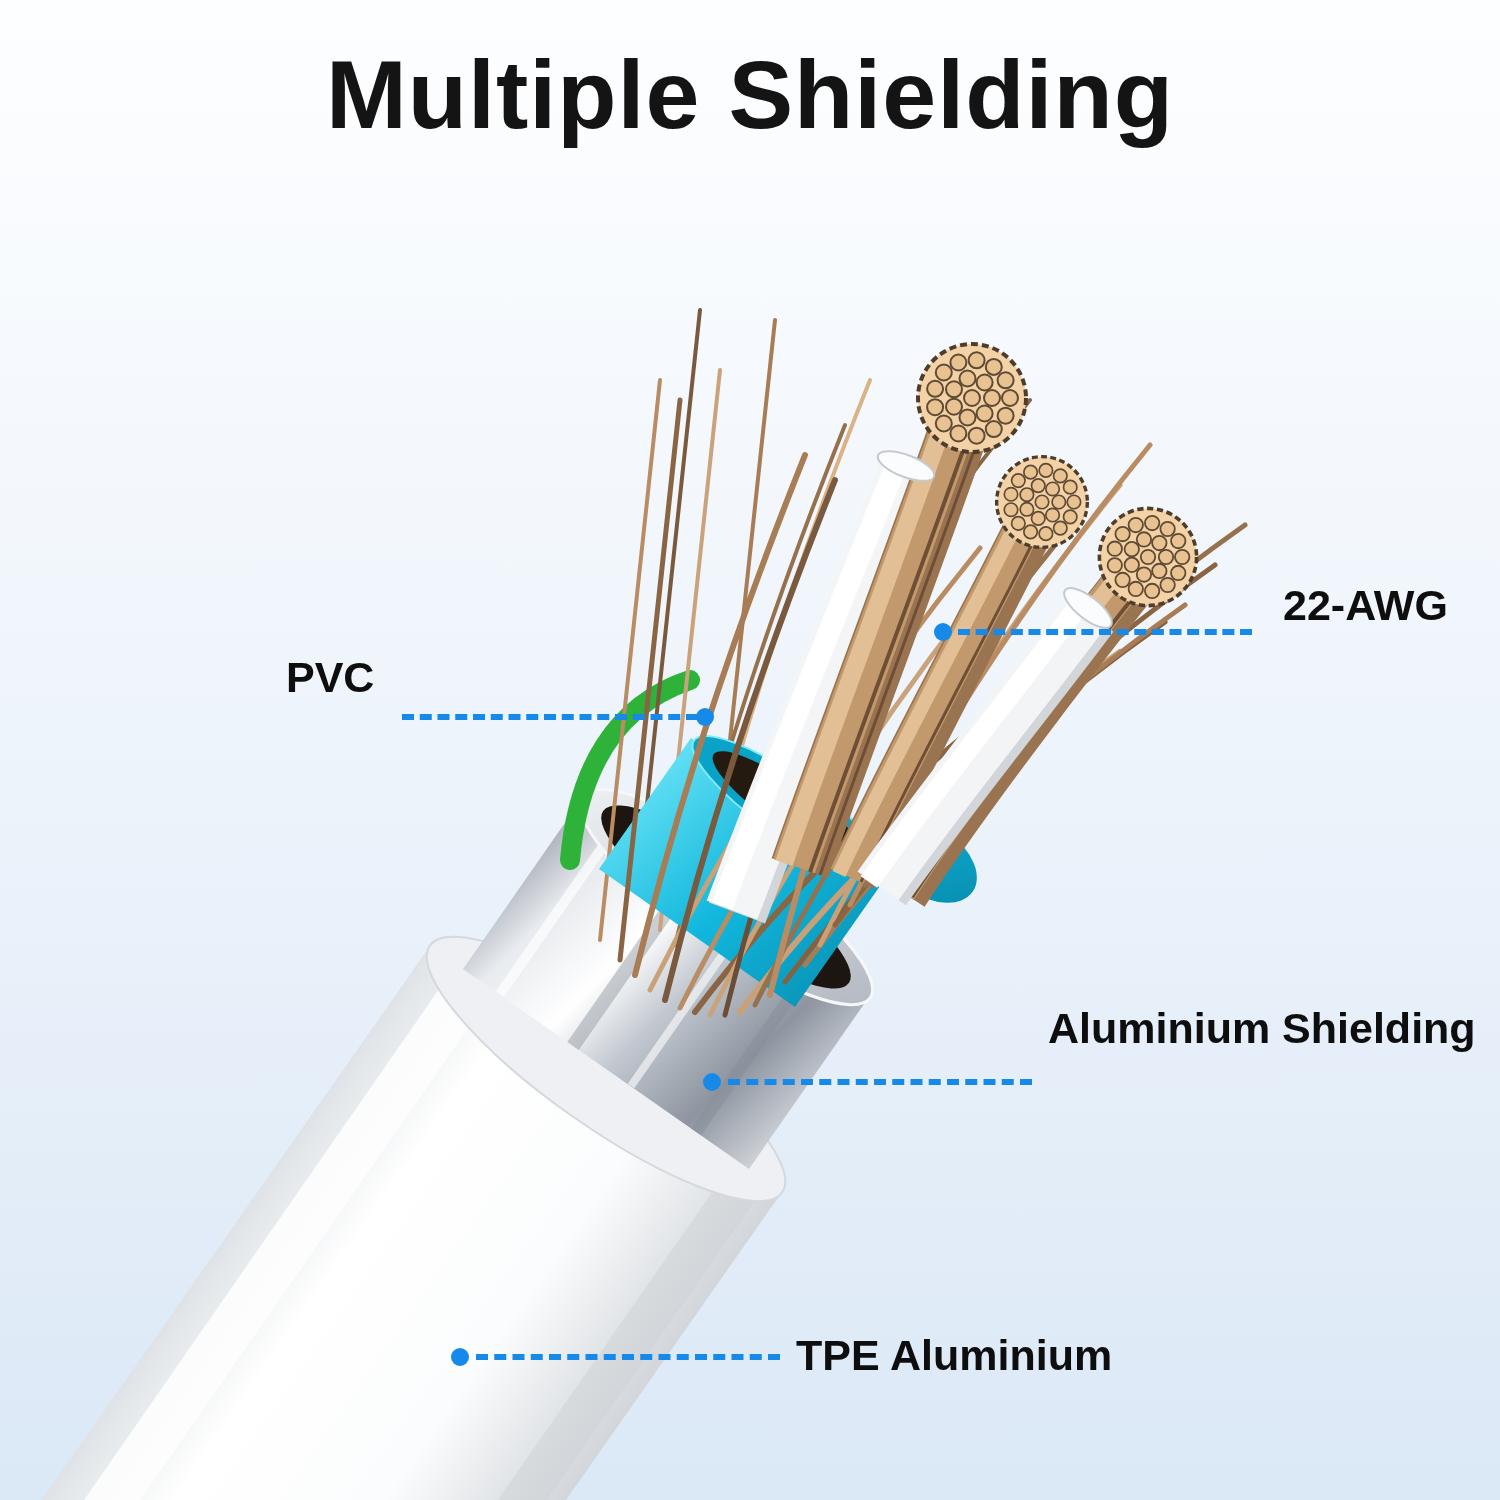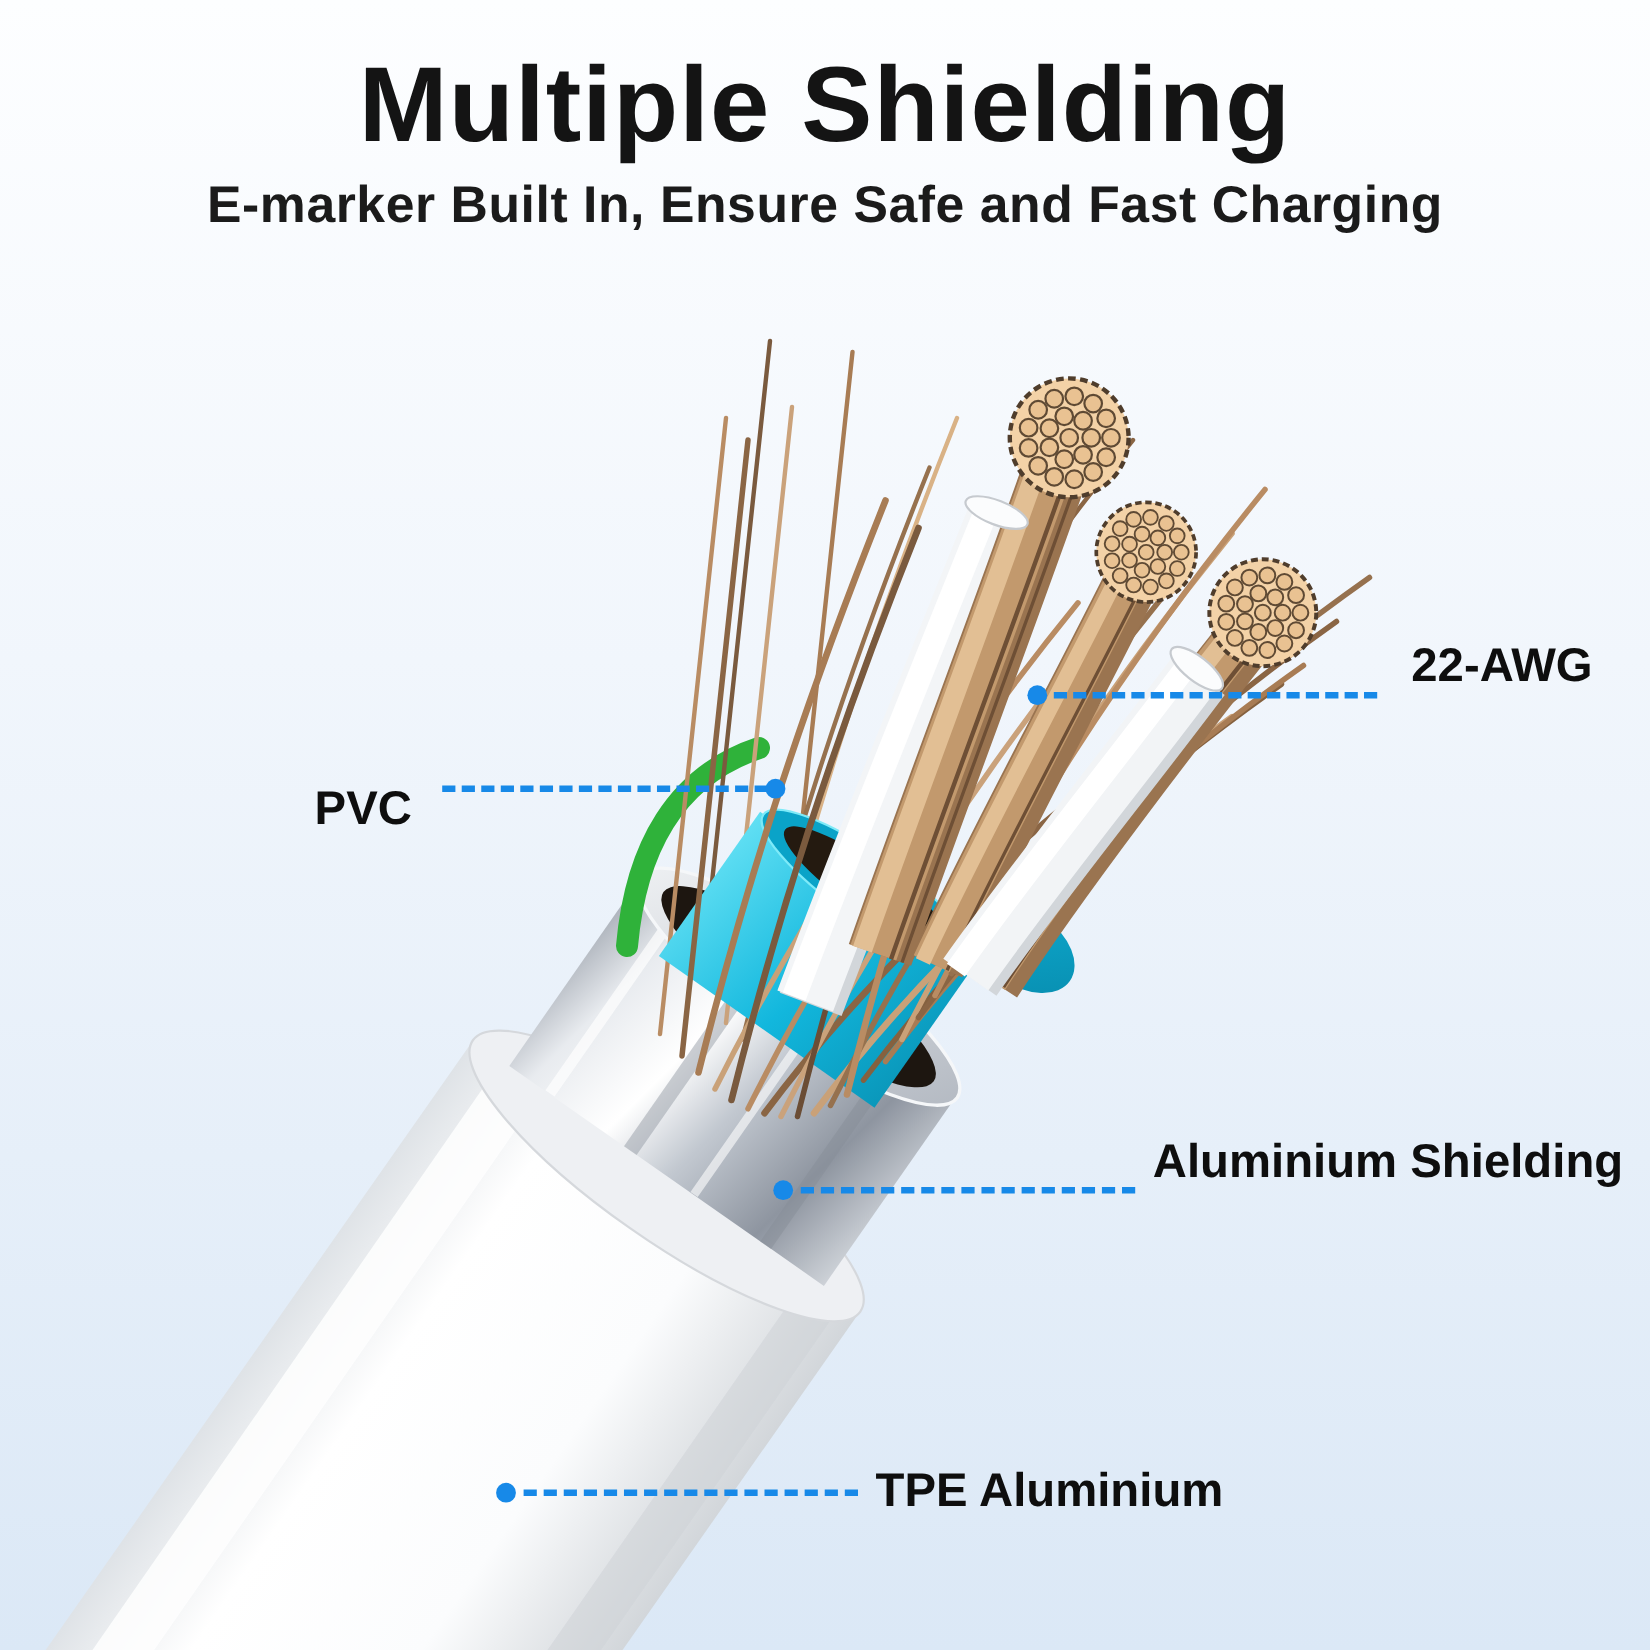--- a/index.html
+++ b/index.html
@@ -35,21 +35,20 @@
     white-space: nowrap; z-index: 3;
   }
   .clabel.two-line { display: flex; flex-direction: column; line-height: 55px; }
 </style>
 </head>
 <body>
 
 <div class="canvas">
 
   <h1 class="title">Multiple Shielding</h1>
-  <p class="subtitle">E-marker Built In, Ensure Safe and Fast Charging</p>
 
   <svg class="illustration" width="1500" height="1500" viewBox="0 0 1500 1500">
     <defs>
       <linearGradient id="gJacket" gradientUnits="userSpaceOnUse" x1="430" y1="946" x2="782" y2="1192">
         <stop offset="0" stop-color="#dfe3e7"></stop>
         <stop offset="0.25" stop-color="#ffffff"></stop>
         <stop offset="0.65" stop-color="#fbfcfd"></stop>
         <stop offset="1" stop-color="#d2d6da"></stop>
       </linearGradient>
       <linearGradient id="gAlu" gradientUnits="userSpaceOnUse" x1="523" y1="838" x2="809" y2="1128">
@@ -192,37 +191,37 @@
     </g>
 
     <use href="#bface" transform="translate(972,398)"></use>
     <use href="#bface" transform="translate(1042,502) scale(0.84)"></use>
     <use href="#bface" transform="translate(1148,557) scale(0.90)"></use>
     <ellipse cx="906" cy="466" rx="30" ry="11" transform="rotate(21 906 466)" fill="#fbfcfd" stroke="#c6cacf" stroke-width="2"></ellipse>
     <ellipse cx="1088" cy="608" rx="29" ry="11" transform="rotate(38 1088 608)" fill="#fbfcfd" stroke="#c6cacf" stroke-width="2"></ellipse>
   </svg>
 
   <div>
-    <span class="clabel" style="left:286px; top:711px;">PVC</span>
+    <span class="clabel" style="left:286px; top:653px;">PVC</span>
     <span class="dash" style="left:402px; top:714px; width:296px;"></span>
     <span class="dot" style="left:696px; top:708px;"></span>
   </div>
 
   <div>
     <span class="dot" style="left:934px; top:623px;"></span>
     <span class="dash" style="left:958px; top:629px; width:294px;"></span>
     <span class="clabel two-line" style="left:1283px; top:578px;">
       <span>22-AWG</span>
     </span>
   </div>
 
   <div>
     <span class="dot" style="left:703px; top:1073px;"></span>
     <span class="dash" style="left:728px; top:1079px; width:304px;"></span>
-    <span class="clabel" style="left:1048px; top:1032px;">Aluminium Shielding</span>
+    <span class="clabel" style="left:1048px; top:1004px;">Aluminium Shielding</span>
   </div>
 
   <div>
     <span class="dot" style="left:451px; top:1348px;"></span>
     <span class="dash" style="left:476px; top:1354px; width:304px;"></span>
     <span class="clabel" style="left:796px; top:1331px;">TPE Aluminium</span>
   </div>
 
 </div>
 

